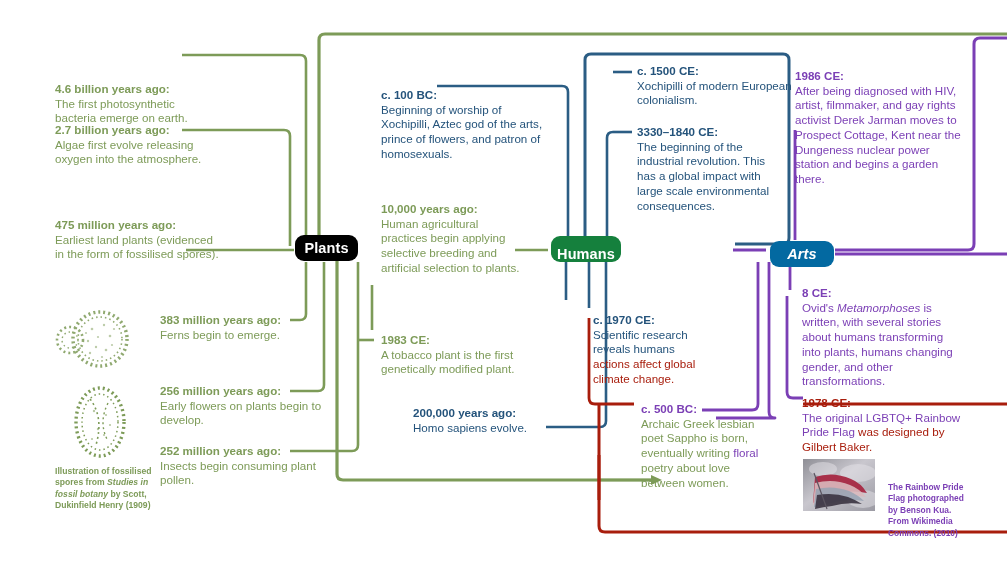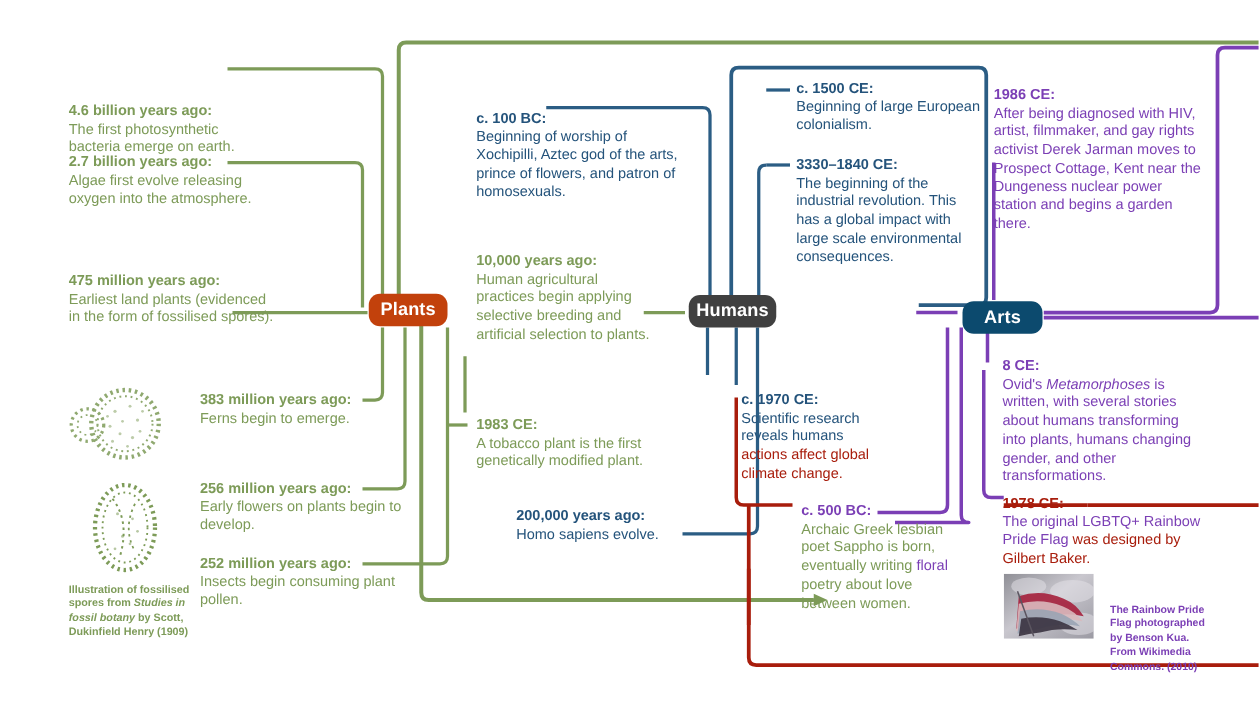--- a/index.html
+++ b/index.html
@@ -19,23 +19,23 @@
   .c-green{color:#7d9b58;}
   .c-purple{color:#7b3fb5;}
   .c-red{color:#a81d0c;}
   .c-darkblue{color:#24537b;}
 
   .node{
     position:absolute;border-radius:9px;color:#fff;font-weight:bold;
     font-size:14.5px;display:flex;align-items:center;justify-content:center;
     letter-spacing:.1px;
   }
-  .node.plants{background:#c2410c;}
-  .node.humans{background:#404040;}
-  .node.arts{background:#0c4a6e;}
+  .node.plants{background:#000000;}
+  .node.humans{background:#15803d;align-items:flex-end;}
+  .node.arts{background:#0369a1;font-style:italic;}
 
   .caption{position:absolute;font-size:8.6px;line-height:1.32;font-weight:bold;}
   .caption .it{font-style:italic;}
 
   .spore{position:absolute;}
 
   .flagphoto{position:absolute;width:72px;height:52px;overflow:hidden;border:0;}
   .flagcap{position:absolute;font-size:8.4px;line-height:1.36;color:#7b3fb5;font-weight:bold;width:78px;margin-top:23px;}
 
   .it{font-style:italic;}
@@ -217,21 +217,21 @@
     <span class="bd">A tobacco plant is the first genetically modified plant.</span>
   </div>
 
   <div class="entry c-darkblue" style="left:413px;top:406px;width:190px;">
     <span class="hd">200,000 years ago:</span>
     <span class="bd">Homo sapiens evolve.</span>
   </div>
 
   <div class="entry c-darkblue" style="left:637px;top:64px;width:160px;">
     <span class="hd">c. 1500 CE:</span>
-    <span class="bd">Beginning of large European colonialism.</span>
+    <span class="bd">Xochipilli of modern European colonialism.</span>
   </div>
 
   <div class="entry c-darkblue" style="left:637px;top:125px;width:148px;">
     <span class="hd">3330–1840 CE:</span>
     <span class="bd">The beginning of the industrial revolution. This has a global impact with large scale environmental consequences.</span>
   </div>
 
   <div class="entry c-darkblue" style="left:593px;top:313px;width:110px;">
     <span class="hd">c. 1970 CE:</span>
     <span class="bd"><span>Scientific research reveals humans </span><span class="c-red">actions affect global climate change.</span></span>

